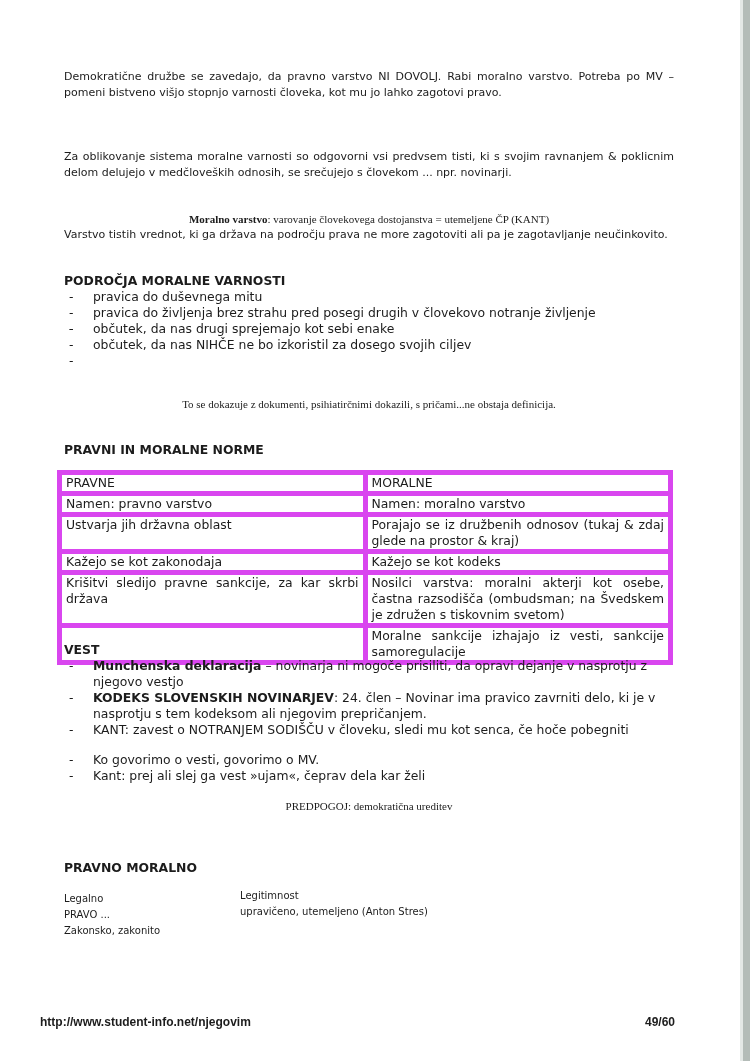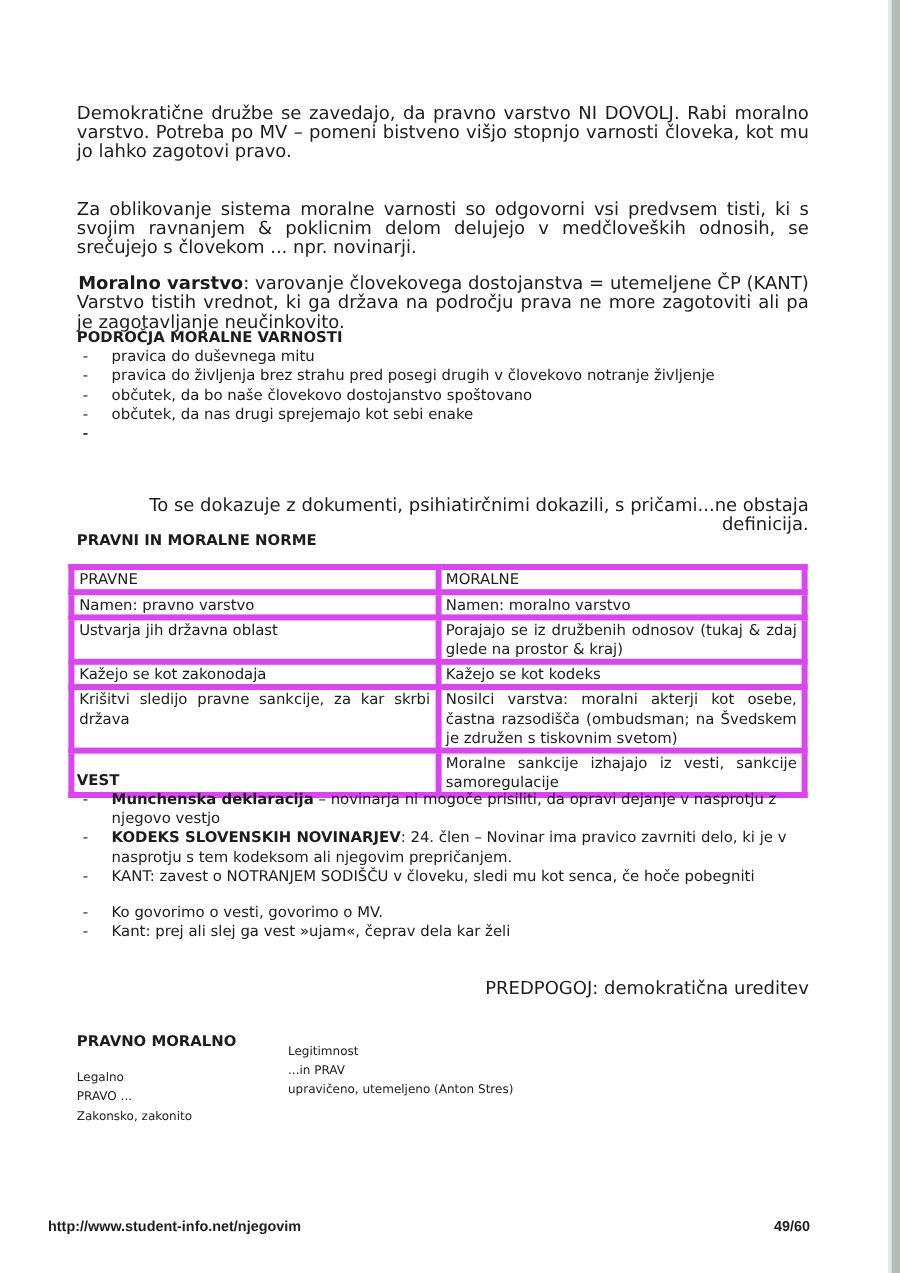--- a/index.html
+++ b/index.html
@@ -4,22 +4,22 @@
 <style>
   html, body { margin: 0; padding: 0; }
   body {
     width: 750px; height: 1061px; position: relative; overflow: hidden;
     background: #ffffff;
     font-family: "DejaVu Sans", sans-serif;
     color: #1c1c1c;
   }
   .edge { position: absolute; top: 0; right: 0; width: 7px; height: 1061px; background: #b4bcb8; }
   .edge2 { position: absolute; top: 0; right: 7px; width: 3px; height: 1061px; background: #e4e8e6; }
-  .t { position: absolute; left: 64px; width: 610px; font-size: 15px; line-height: 16px; text-align: justify; margin-top: 17px; }
-  .t.nj { text-align: right; }
+  .t { position: absolute; left: 64px; width: 610px; font-size: 11px; line-height: 16px; text-align: justify; }
+  .t.nj { text-align: center; font-family: Liberation Serif, serif; }
   .b { font-weight: bold; }
   .h { position: absolute; left: 64px; font-size: 12.4px; font-weight: bold; line-height: 16px; }
   .list { position: absolute; left: 64px; width: 620px; margin: 0; padding: 0; list-style: none; font-size: 12.4px; line-height: 16px; }
   .list li { position: relative; padding-left: 29px; text-align: left; }
   .list li .dash { position: absolute; left: 5px; top: 0; }
   table.norms {
     position: absolute; left: 57px; top: 470px; width: 616px;
     border-collapse: collapse; font-size: 12.4px; line-height: 16px;
   }
   table.norms td {
@@ -39,23 +39,23 @@
 
 <div class="t" style="top:69px">Demokratične družbe se zavedajo, da pravno varstvo NI DOVOLJ. Rabi moralno varstvo. Potreba po MV – pomeni bistveno višjo stopnjo varnosti človeka, kot mu jo lahko zagotovi pravo.</div>
 <div class="t" style="top:149px">Za oblikovanje sistema moralne varnosti so odgovorni vsi predvsem tisti, ki  s svojim ravnanjem &amp; poklicnim delom delujejo v medčloveških odnosih, se srečujejo s človekom ... npr. novinarji.</div>
 <div class="t nj" style="top:211px"><span class="b">Moralno varstvo</span><span>: varovanje človekovega dostojanstva = utemeljene ČP (KANT)</span></div>
 <div class="t" style="top:227px">Varstvo tistih vrednot, ki ga država na področju prava ne more zagotoviti ali pa je zagotavljanje neučinkovito.</div>
 
 <div class="h" style="top:273px">PODROČJA MORALNE VARNOSTI</div>
 <ul class="list" style="top:289px">
   <li><span class="dash">-</span><span>pravica do duševnega mitu</span></li>
   <li><span class="dash">-</span><span>pravica do življenja brez strahu pred posegi drugih v človekovo notranje življenje</span></li>
-  <li><span class="dash">-</span><span>občutek, da bo naše človekovo dostojanstvo spoštovano</span></li>
+  <li><span class="dash">-</span></li>
   <li><span class="dash">-</span><span>občutek, da nas drugi sprejemajo kot sebi enake</span></li>
-  <li><span class="dash">-</span></li>
+  <li><span class="dash">-</span><span>občutek, da nas NIHČE ne bo izkoristil za dosego svojih ciljev</span></li>
   <li><span class="dash">-</span></li>
 </ul>
 <div class="t nj" style="top:396px">To se dokazuje z dokumenti, psihiatirčnimi dokazili, s pričami...ne obstaja definicija.</div>
 
 <div class="h" style="top:442px">PRAVNI IN MORALNE NORME</div>
 <table class="norms">
   <tbody>
       <tr style="height:18px">
     <td>PRAVNE</td>
     <td>MORALNE</td>
@@ -94,20 +94,19 @@
   <li><span class="dash">-</span><span>Kant: prej ali slej ga vest »ujam«, čeprav dela kar želi</span></li>
 </ul>
 <div class="t nj" style="top:798px">PREDPOGOJ: demokratična ureditev</div>
 
 <div class="h" style="top:860px">PRAVNO MORALNO</div>
 <div class="cols" style="top:891px">
   <div>Legalno</div>
   <div>PRAVO ...</div>
   <div>Zakonsko, zakonito</div>
 </div>
-<div class="cols" style="top:869px; left:240px">
+<div class="cols" style="top:888px; left:240px">
   <div>Legitimnost</div>
-  <div>...in PRAV</div>
   <div>upravičeno, utemeljeno (Anton Stres)</div>
 </div>
 
 <div class="footer-url">http://www.student-info.net/njegovim</div>
 <div class="footer-page">49/60</div>
 
 </body></html>

